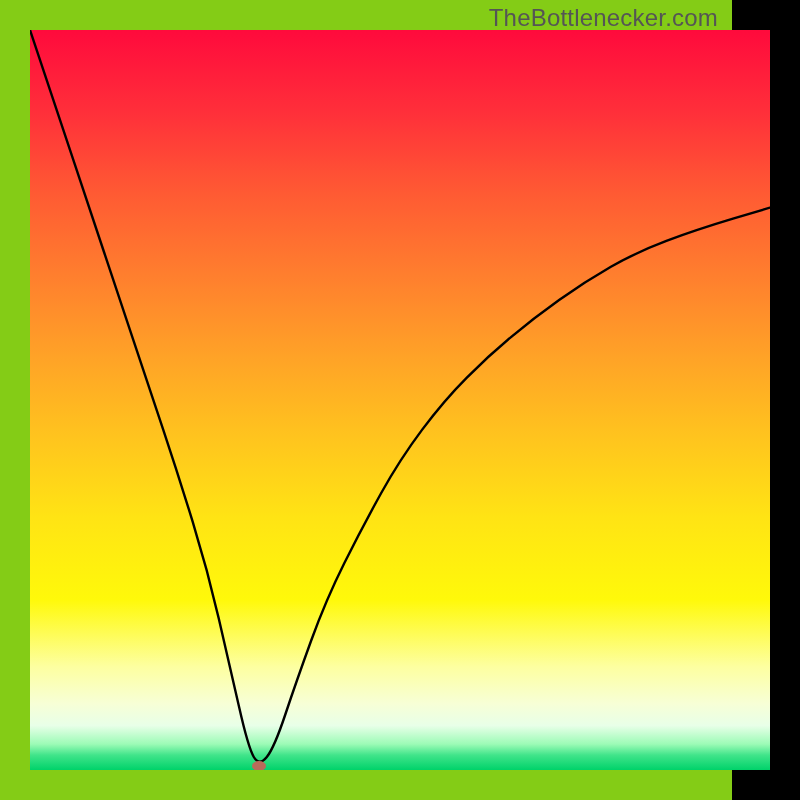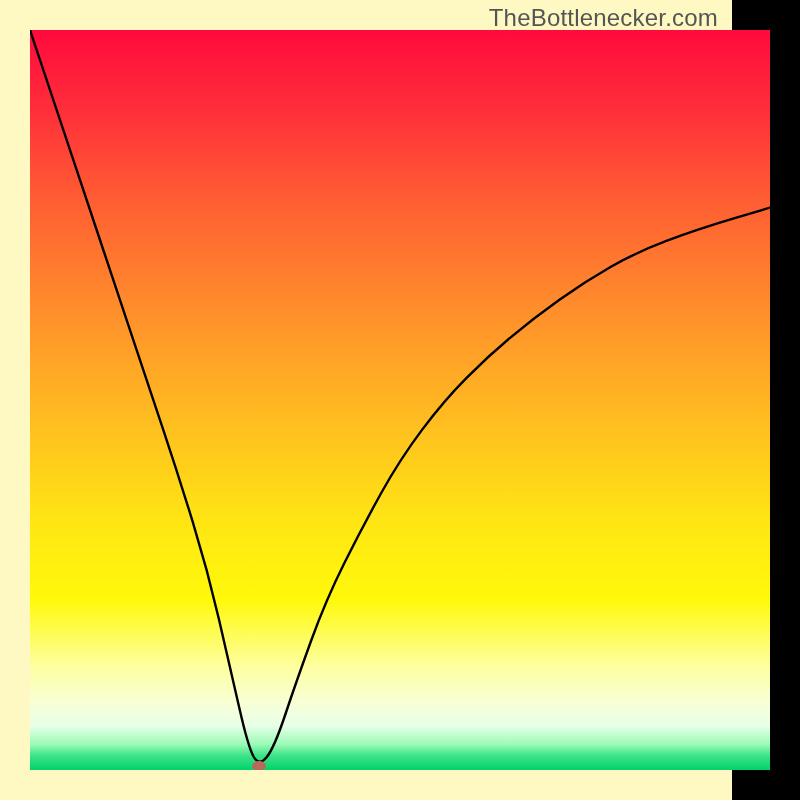--- a/index.html
+++ b/index.html
@@ -8,21 +8,21 @@
     width: 800px;
     height: 800px;
     background: #000;
     font-family: Arial, Helvetica, sans-serif;
     overflow: hidden;
   }
   .frame {
     position: relative;
     width: 732px;
     height: 800px;
-    background: #fef9c3;
+    background: #84cc16;
   }
   .attribution {
     position: absolute;
     top: 4px;
     right: 14px;
     color: #555;
     font-size: 24px;
     font-weight: 500;
     letter-spacing: 0.2px;
   }

